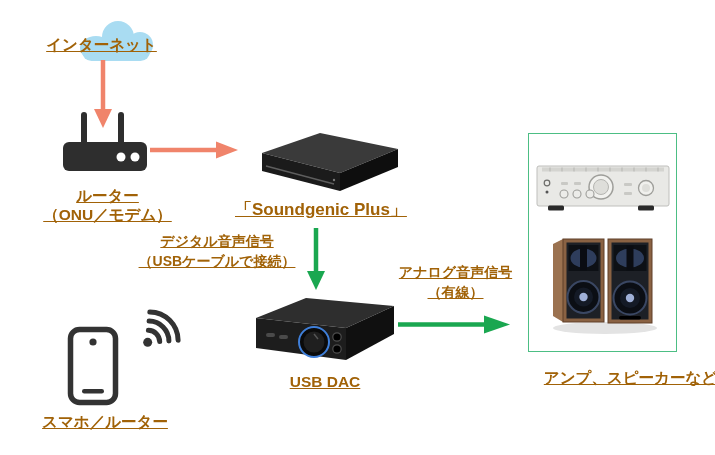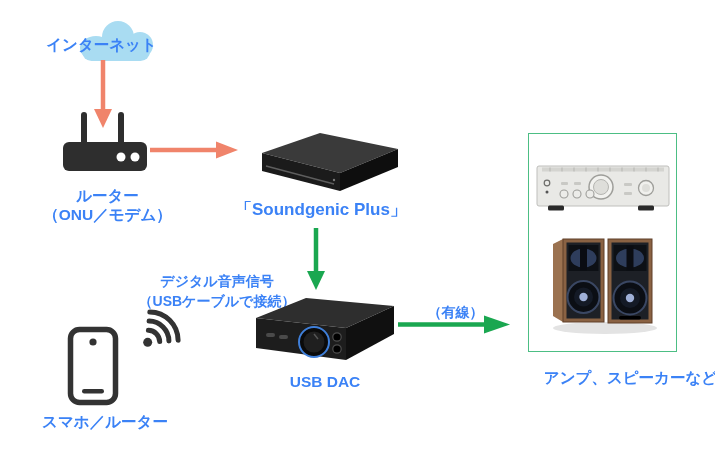--- a/index.html
+++ b/index.html
@@ -3,25 +3,26 @@
 <meta charset="utf-8">
 <style>
   html,body{margin:0;padding:0;background:#fff;}
   .canvas{
     position:relative;width:715px;height:455px;background:#ffffff;
     font-family:"Liberation Sans","DejaVu Sans",sans-serif;
     color:#111;overflow:hidden;
   }
   .abs{position:absolute;}
   .lbl{
-    position:absolute;text-align:center;font-weight:bold;color:#3b82f6;
+    position:absolute;text-align:center;font-weight:bold;color:#a16207;
     white-space:nowrap;
+    text-decoration:underline;
   }
   .lbl-main{font-size:15.5px;line-height:19px;}
-  .lbl-link{font-size:14px;line-height:19.5px;margin-top:40px;}
+  .lbl-link{font-size:14px;line-height:19.5px;}
   .output-box{
     position:absolute;left:528px;top:133px;width:149px;height:219px;
     border:1.5px solid #4CBE84;background:#fff;box-sizing:border-box;
   }
   .wifi-rot{transform:rotate(45deg);transform-origin:50% 50%;}
 </style>
 </head>
 <body>
 
 <div class="canvas">
@@ -87,20 +88,21 @@
     <rect x="29" y="45" width="9" height="4" rx="2" fill="#4A4A4A"></rect>
     <circle cx="64" cy="52" r="15" fill="#0A0A0A" stroke="#3F7FD9" stroke-width="2"></circle>
     <circle cx="64" cy="52" r="10.5" fill="#1F1F1F"></circle>
     <line x1="64" y1="44" x2="68" y2="49" stroke="#555" stroke-width="1.5"></line>
     <circle cx="87" cy="47" r="4.2" fill="#000" stroke="#4d4d4d" stroke-width="1.2"></circle>
     <circle cx="87" cy="59" r="4.2" fill="#000" stroke="#4d4d4d" stroke-width="1.2"></circle>
   </svg>
   <div class="lbl lbl-main" style="left:275px;top:372px;width:100px;">USB DAC</div>
 
   <div class="lbl lbl-link" style="left:383px;top:263px;width:145px;">
+    <div>アナログ音声信号</div>
     <div>（有線）</div>
   </div>
 
   <svg class="abs" style="left:398px;top:314px;" width="112" height="21" viewBox="0 0 112 21">
     <line x1="0" y1="10.5" x2="88" y2="10.5" stroke="#1AA750" stroke-width="4.5"></line>
     <polygon points="112,10.5 86,1.5 86,19.5" fill="#1AA750"></polygon>
   </svg>
 
   <div class="output-box">
 

